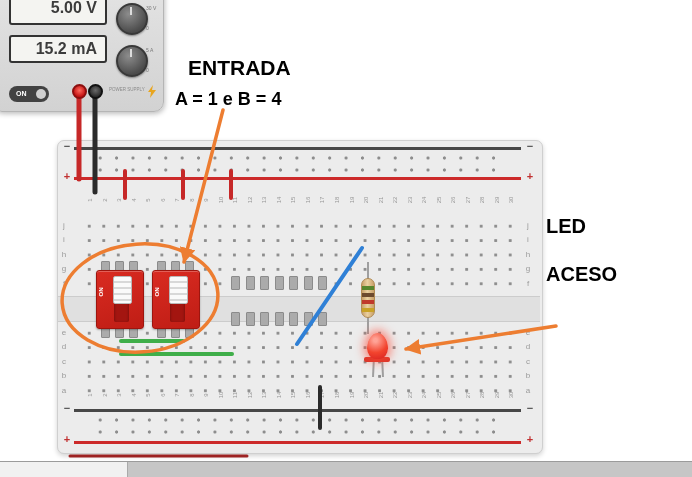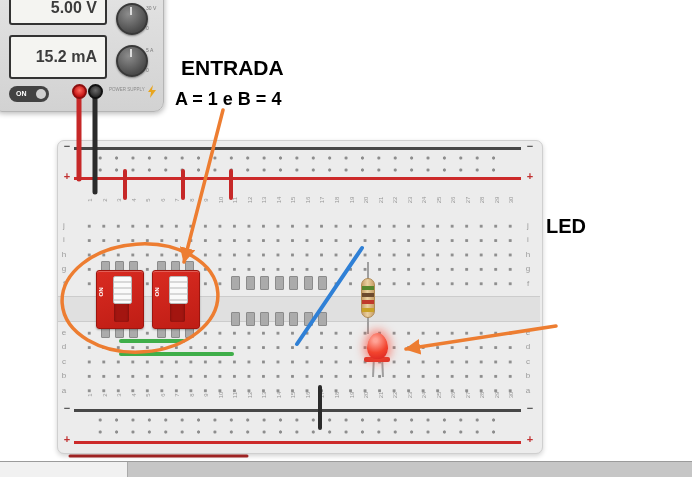--- a/index.html
+++ b/index.html
@@ -219,21 +219,21 @@
 
   <svg class="layer" style="z-index:3">
     <line x1="368" y1="262" x2="368" y2="334" stroke-width="2" stroke="#9f9f9f"></line>
     <line x1="374" y1="356" x2="373" y2="377" stroke-width="2" stroke="#9f9f9f"></line>
     <line x1="382" y1="356" x2="383" y2="377" stroke-width="2" stroke="#9f9f9f"></line>
   </svg>
 
   <div class="layer" style="z-index:4">
     <div class="psu">
       <div class="psu-display" style="top:10px;height:34px">5.00 V</div>
-      <div class="psu-display" style="top:54px;height:44px">15.2 mA</div>
+      <div class="psu-display" style="top:54px;height:28px">15.2 mA</div>
       <div class="psu-knob" style="left:123px;top:22px"></div>
       <div class="psu-knob" style="left:123px;top:64px"></div>
       <span class="psu-tiny" style="left:153px;top:24px">30 V</span>
       <span class="psu-tiny" style="left:153px;top:44px">0</span>
       <span class="psu-tiny" style="left:153px;top:66px">5 A</span>
       <span class="psu-tiny" style="left:153px;top:86px">0</span>
       <div class="psu-on">ON</div>
       <div class="psu-brand">POWER SUPPLY</div>
       <svg class="bolt" width="8" height="13">
         <path d="M5,0 L0,7 H3 L2,13 L8,5 H4 Z" fill="#e8a51e"></path>
@@ -315,20 +315,21 @@
   <svg class="layer" style="z-index:7">
     <defs>
       <marker id="arrow" viewBox="0 0 10 10" refX="9" refY="5" markerWidth="4.5" markerHeight="4.5" orient="auto-start-reverse">
         <path d="M0,0 L10,5 L0,10 Z" fill="#ed7d31"></path>
       </marker>
     </defs>
     <ellipse cx="140" cy="298" rx="78" ry="54" fill="none" stroke-width="3.5" transform="rotate(-4 140 298)" stroke="#ed7d31"></ellipse>
     <line x1="223" y1="110" x2="184" y2="262" stroke-width="3.5" stroke-linecap="round" marker-end="url(#arrow)" stroke="#ed7d31"></line>
     <line x1="556" y1="326" x2="406" y2="349" stroke-width="3.5" stroke-linecap="round" marker-end="url(#arrow)" stroke="#ed7d31"></line>
   </svg>
-  <div class="ann big" style="left:181px;top:56px">ENTRADA</div>
+  <div class="ann big" style="left:188px;top:56px">ENTRADA</div>
   <div class="ann med" style="left:175px;top:89px">A = 1 e B = 4</div>
   <div class="ann led" style="left:546px;top:215px">LED</div>
+  <div class="ann led" style="left:546px;top:263px">ACESO</div>
 
   <div class="taskbar">
     <div class="taskbar-left"></div>
   </div>
 </div>
 
 </body></html>

